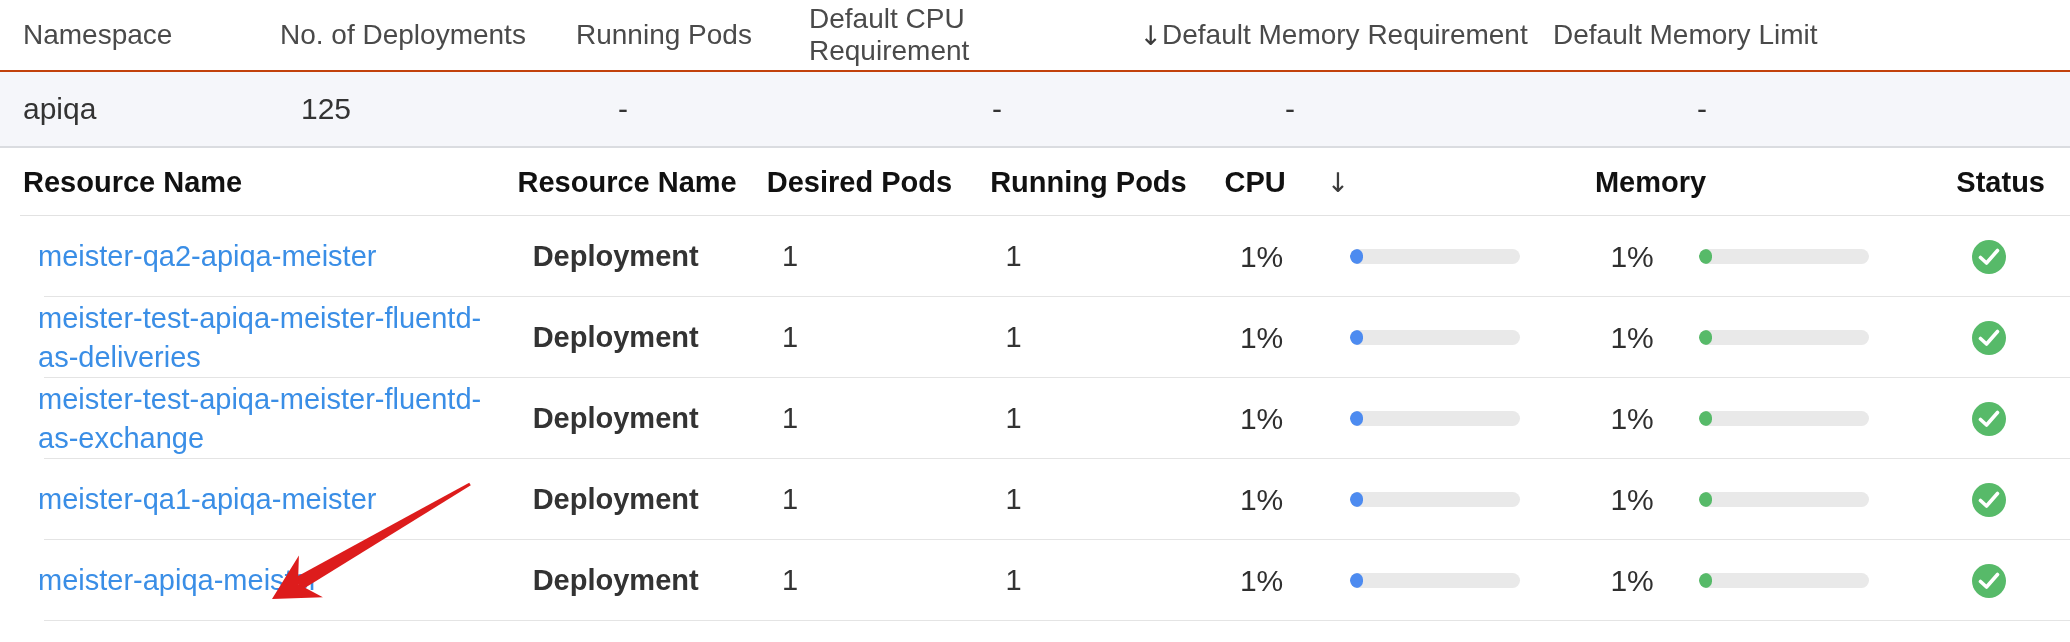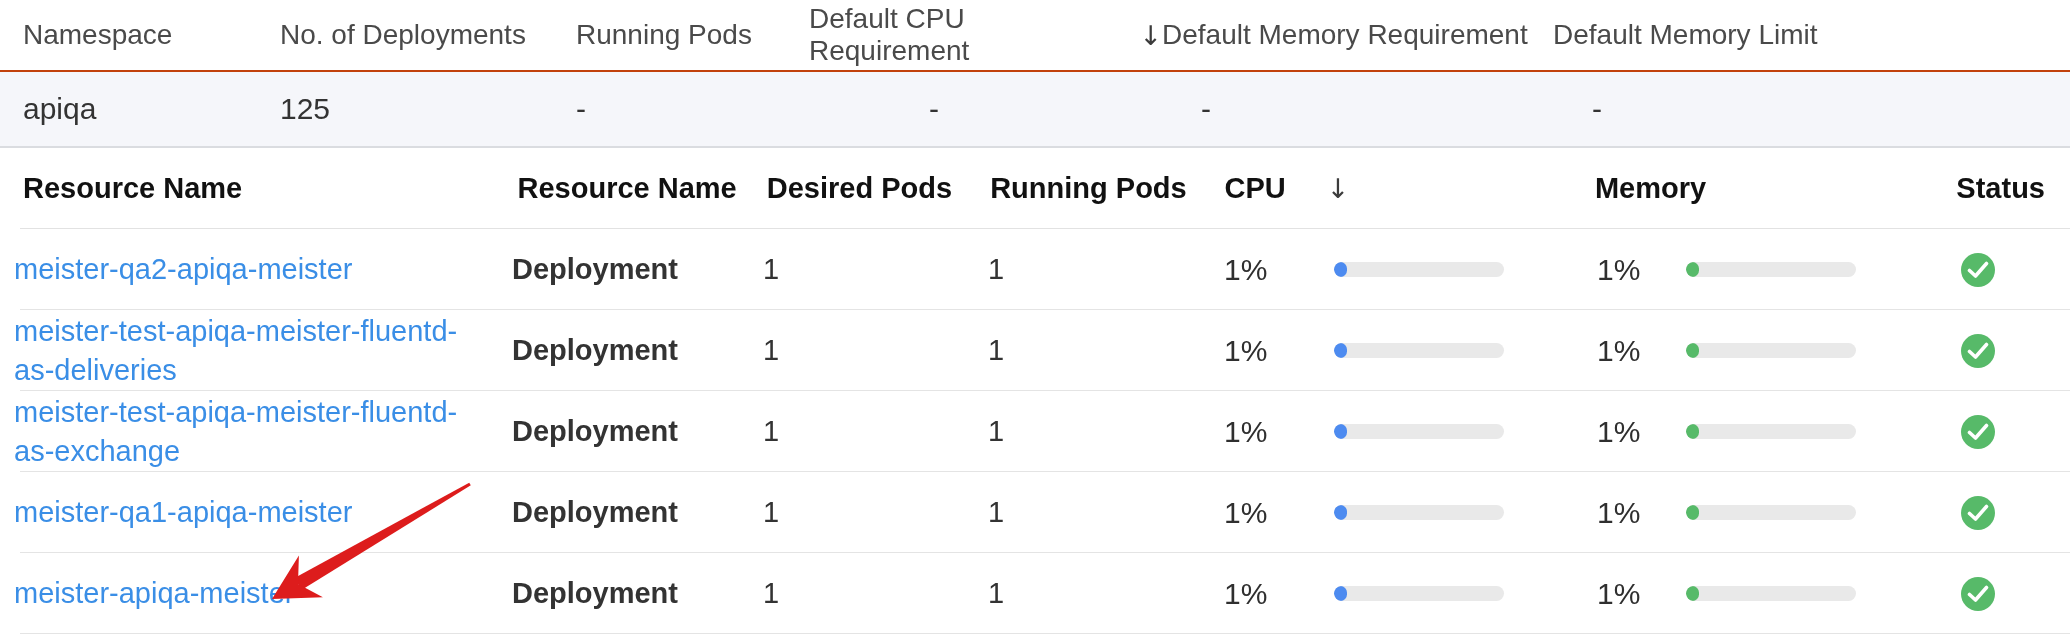--- a/index.html
+++ b/index.html
@@ -14,46 +14,47 @@
   .t1-header {
     height:72px; display:flex; align-items:center; padding-left:23px;
     border-bottom:2px solid #c2410c;
   }
   .t1-header .cell {
     font-size:28px; color:#4a4a4a; display:flex; align-items:center;
   }
   .t1-row {
     height:76px; display:flex; align-items:center; padding-left:23px;
     background:#f5f6fa; border-bottom:2px solid #dadce0;
-    font-size:30px; color:#333333;
+    font-size:30px; color:#333333;gap:21px;
   }
   .t1c1 { width:257px; } .t1c2 { width:296px; } .t1c3 { width:233px; }
   .t1c4 { width:353px; } .t1c5 { width:272px; } .t1c6 { width:391px; }
   .t1c7 { flex:1; }
 
   .sort-arrow {
     font-family:"DejaVu Sans",sans-serif;
     font-size:27px; color:#3c3c3c; margin-left:22px; font-weight:400;
   }
 
   
   .t2-header {
-    height:81px; display:flex; align-items:center; padding-left:23px;
+    height:68px; display:flex; align-items:center; padding-left:23px;
     position:relative;
   }
   .t2-header::after {
     content:""; position:absolute; left:20px; right:0; bottom:0;
     border-bottom:1px solid #e2e2e2;
   }
   .t2-header .cell {
     font-size:29px; font-weight:700; color:#111111; display:flex; align-items:center;
   }
   .t2-row {
     height:81px; display:flex; align-items:center; padding-left:14px;
     position:relative;
+    margin-left:24px;
   }
   .t2-row::after {
     content:""; position:absolute; left:20px; right:0; bottom:0;
     border-bottom:1px solid #e4e4e4;
   }
   .t2c1 { width:498px; }
   .t2c2 { width:251px;font-weight:bold; } .t2c3 { width:225px; } .t2c4 { width:236px; }
   .t2c5 { width:373px; display:flex; align-items:center;gap:21px; }
   .t2c6 { width:364px; display:flex; align-items:center; }
   .t2c7 { flex:1; display:flex; justify-content:flex-start; }

